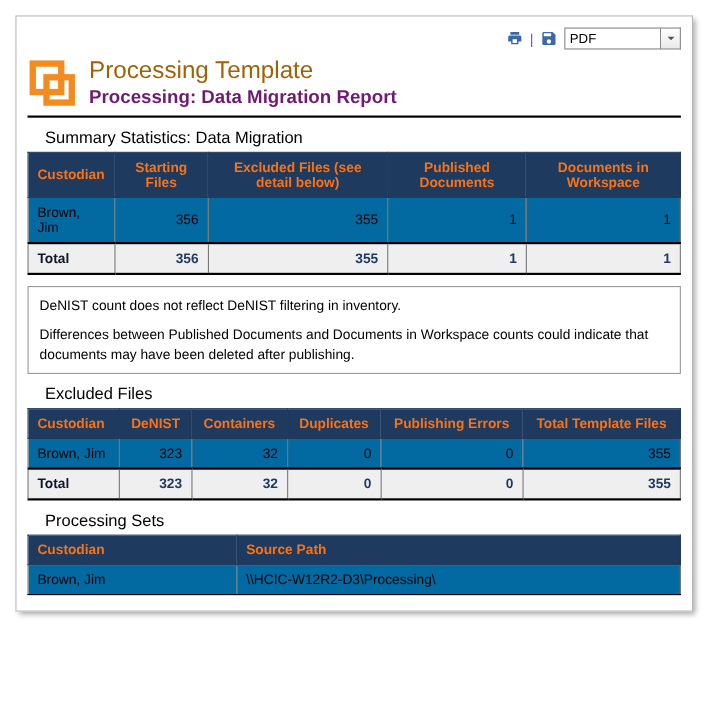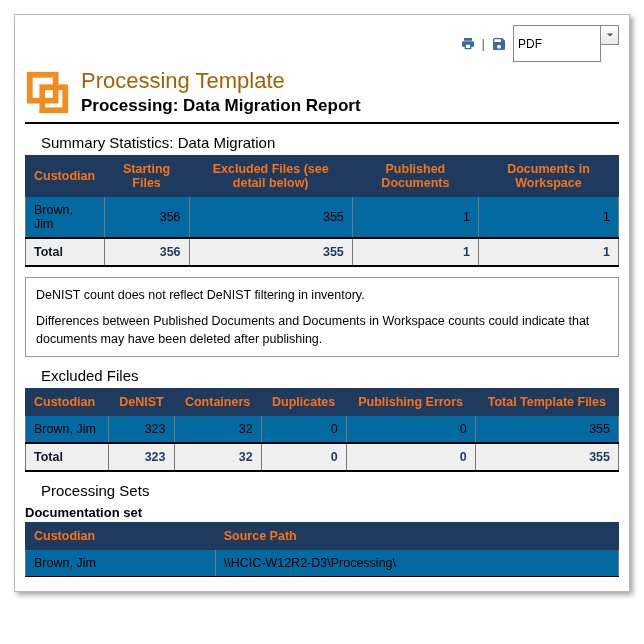--- a/index.html
+++ b/index.html
@@ -2,27 +2,27 @@
 <html><head>
 <meta charset="utf-8">
 <style>
 *{box-sizing:border-box;margin:0;padding:0}
 body{font-family:Arial,Helvetica,sans-serif;font-size:13px;background:#fff;padding:14px;width:644px;color:#000}
 .card{border:1px solid #b9b9b9;padding:8px 10px 14px 10px;box-shadow:3px 3px 5px rgba(0,0,0,.35);background:#fff}
 .toolbar{display:flex;justify-content:flex-end;align-items:center;gap:6px;padding:2px 0 6px 0}
 .toolbar .sep{color:#666}
 .toolbar svg{width:16px;height:16px;display:block}
 .select{display:flex;align-items:stretch}
-.select input{width:88px;height:37px;border:1px solid #888;padding:0 4px;font-size:12px}
+.select input{width:88px;height:20px;border:1px solid #888;padding:0 4px;font-size:12px}
 .select .caret{width:18px;height:20px;border:1px solid #888;border-left:none;background:linear-gradient(#fff,#e9e9e9);display:flex;align-items:center;justify-content:center}
 .select .caret svg{width:8px;height:8px}
 .header-row{display:flex;align-items:flex-start;gap:10px;border-bottom:2px solid #000;padding-bottom:6px;margin-bottom:10px}
 .logo svg{width:46px;height:46px;display:block;margin-top:2px}
 .title{font-size:22px;color:#a16207;font-weight:400}
-.subtitle{font-size:17px;color:#000000;font-weight:700;margin-top:2px}
+.subtitle{font-size:17px;color:#701a75;font-weight:700;margin-top:2px}
 .section-title{font-size:15px;font-weight:400;margin:10px 0 4px 16px}
 table{width:100%;border-collapse:collapse;font-size:12.5px}
 th{background:#1f3a5f;color:#f97316;font-weight:700;padding:6px 8px;text-align:center;border:1px solid #1f3a5f;vertical-align:middle}
 th:first-child{text-align:left}
 td{padding:6px 8px;border-left:1px solid #777;border-right:1px solid #777;border-bottom:1px solid #777}
 td.num{text-align:right}
 tr.data td{background:#0369a1}
 tr.total td{background:#efefef;font-weight:700;color:#1f3a5f;border-top:2px solid #000;border-bottom:2px solid #000}
 tr.total td:first-child{color:#0f172a}
 .note-box{border:1px solid #999;padding:8px 10px;margin-top:10px;font-size:12.5px;line-height:1.45}
@@ -130,21 +130,20 @@
       <td class="num">323</td>
       <td class="num">32</td>
       <td class="num">0</td>
       <td class="num">0</td>
       <td class="num">355</td>
     </tr>
   </tbody>
 </table>
 
 <div class="section-title">Processing Sets</div>
-<div class="set-name">Documentation set</div>
 <table class="sets">
   <thead>
         <tr>
     <th style="width:32%">Custodian</th>
     <th>Source Path</th>
   </tr>
       </thead>
   <tbody>
     <tr class="data">
       <td>Brown, Jim</td>

